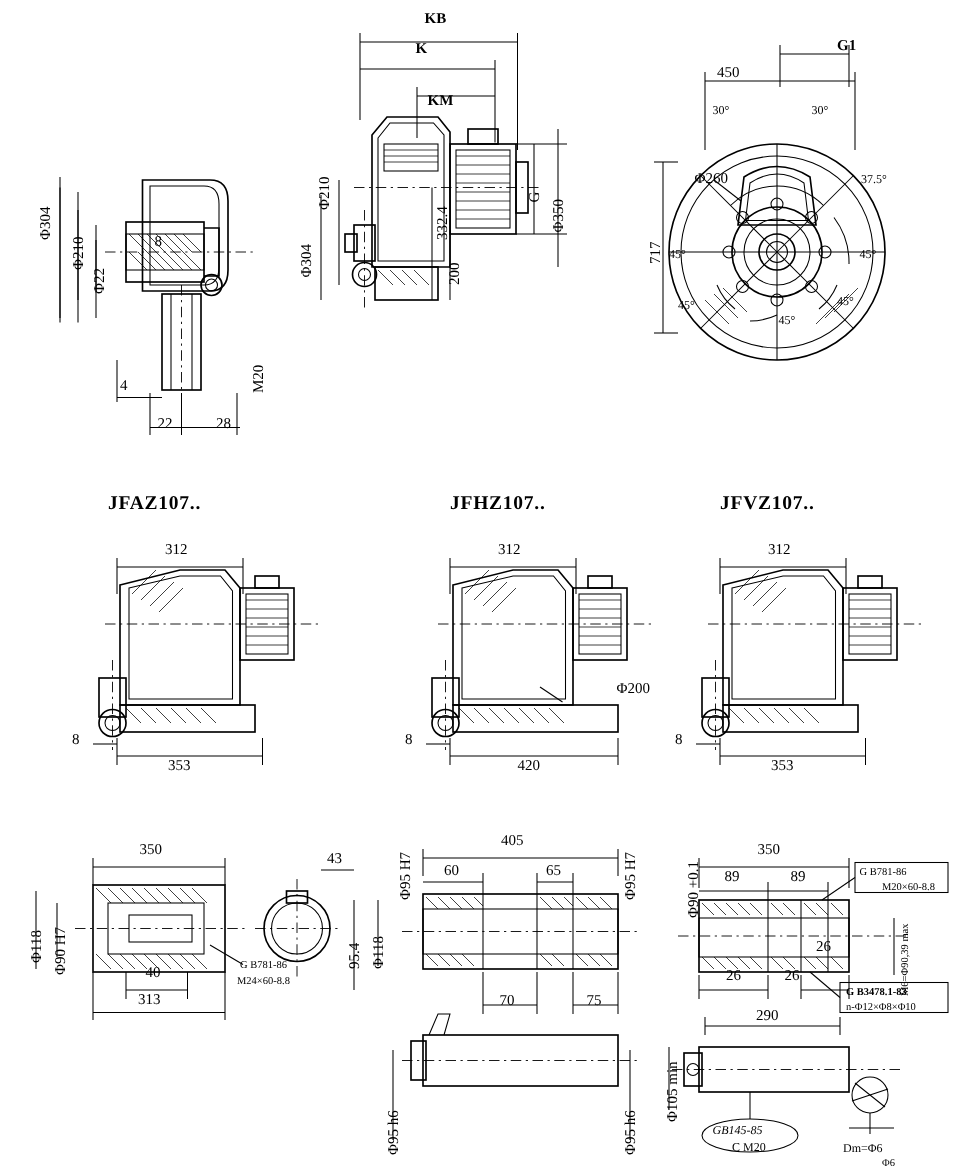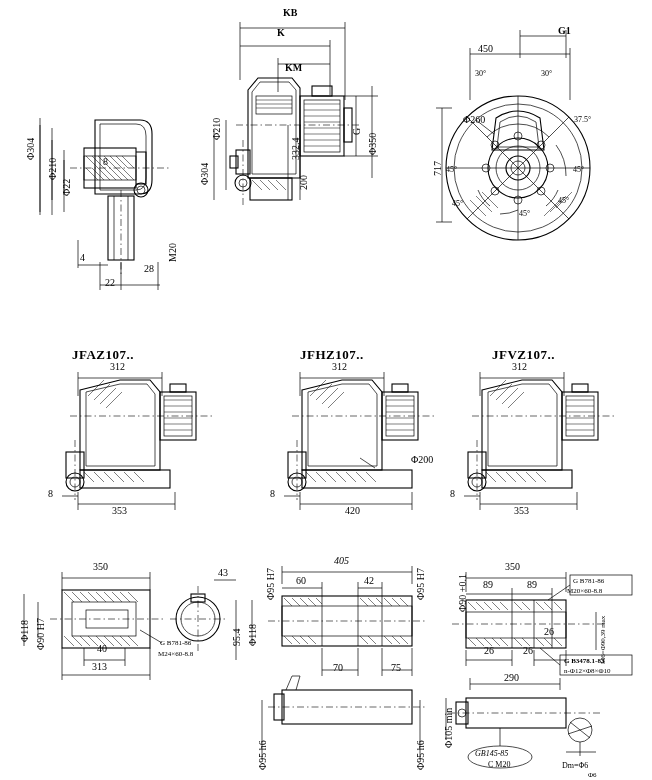--- a/index.html
+++ b/index.html
@@ -2,21 +2,21 @@
 <html><head>
 <meta charset="utf-8">
 <style>
   html,body{margin:0;padding:0;background:#fff;}
   body{width:652px;height:780px;position:relative;overflow:hidden;
        font-family:"Liberation Serif", serif;color:#000;}
   .lbl{position:absolute;font-size:10px;line-height:1;white-space:nowrap;}
   .lbl.b{font-weight:bold;}
   .lbl.s{font-size:8px;}
   .lbl.xs{font-size:7px;}
-  .title{position:absolute;font-size:13px;font-weight:bold;font-family:"Liberation Serif",serif;letter-spacing:0.5px;margin-top:20px;}
+  .title{position:absolute;font-size:13px;font-weight:bold;font-family:"Liberation Serif",serif;letter-spacing:0.5px;}
   svg{position:absolute;left:0;top:0;}
   .ln{stroke:#000;fill:none;}
   .thin{stroke-width:0.7;}
   .med{stroke-width:1.1;}
   .dash{stroke-dasharray:7 3 1.5 3;stroke-width:0.6;}
   .hatch{stroke-width:0.5;}
 </style>
 </head>
 <body>
 
@@ -515,21 +515,21 @@
   </g>
 
 </svg>
 
 <div class="lbl" style="left:26px;top:160px;transform:rotate(-90deg);transform-origin:left top;">Φ304</div>
 <div class="lbl" style="left:48px;top:180px;transform:rotate(-90deg);transform-origin:left top;">Φ210</div>
 <div class="lbl" style="left:62px;top:196px;transform:rotate(-90deg);transform-origin:left top;">Φ22</div>
 <div class="lbl" style="left:103px;top:157px;">8</div>
 <div class="lbl" style="left:80px;top:253px;">4</div>
 <div class="lbl" style="left:105px;top:278px;">22</div>
-<div class="lbl" style="left:144px;top:264px;">28</div>
+<div class="lbl" style="left:144px;top:278px;">28</div>
 <div class="lbl" style="left:168px;top:262px;transform:rotate(-90deg);transform-origin:left top;">M20</div>
 
 <div class="lbl b" style="left:283px;top:8px;">KB</div>
 <div class="lbl b" style="left:277px;top:28px;">K</div>
 <div class="lbl b" style="left:285px;top:47px;margin-top:16px;">KM</div>
 <div class="lbl" style="left:212px;top:140px;transform:rotate(-90deg);transform-origin:left top;">Φ210</div>
 <div class="lbl" style="left:200px;top:185px;transform:rotate(-90deg);transform-origin:left top;">Φ304</div>
 <div class="lbl" style="left:291px;top:160px;transform:rotate(-90deg);transform-origin:left top;">332.4</div>
 <div class="lbl" style="left:299px;top:190px;transform:rotate(-90deg);transform-origin:left top;">200</div>
 <div class="lbl" style="left:352px;top:135px;transform:rotate(-90deg);transform-origin:left top;">G</div>
@@ -543,21 +543,21 @@
 <div class="lbl s" style="left:446px;top:166px;">45°</div>
 <div class="lbl s" style="left:573px;top:166px;">45°</div>
 <div class="lbl s" style="left:452px;top:200px;">45°</div>
 <div class="lbl s" style="left:519px;top:210px;">45°</div>
 <div class="lbl s" style="left:558px;top:197px;">45°</div>
 <div class="lbl" style="left:463px;top:115px;">Φ260</div>
 <div class="lbl" style="left:433px;top:176px;transform:rotate(-90deg);transform-origin:left top;">717</div>
 
 <div class="title" style="left:72px;top:327px;">JFAZ107..</div>
 <div class="title" style="left:300px;top:327px;">JFHZ107..</div>
-<div class="title" style="left:492px;top:327px;">JFVZ107..</div>
+<div class="title" style="left:480px;top:327px;">JFVZ107..</div>
 
 <div class="lbl" style="left:110px;top:362px;">312</div>
 <div class="lbl" style="left:48px;top:489px;">8</div>
 <div class="lbl" style="left:112px;top:506px;">353</div>
 
 <div class="lbl" style="left:332px;top:362px;">312</div>
 <div class="lbl" style="left:378px;top:455px;padding-left:33px;">Φ200</div>
 <div class="lbl" style="left:270px;top:489px;">8</div>
 <div class="lbl" style="left:345px;top:506px;">420</div>
 
@@ -568,41 +568,41 @@
 <div class="lbl" style="left:93px;top:562px;">350</div>
 <div class="lbl" style="left:20px;top:642px;transform:rotate(-90deg);transform-origin:left top;">Φ118</div>
 <div class="lbl" style="left:36px;top:650px;transform:rotate(-90deg);transform-origin:left top;">Φ90 H7</div>
 <div class="lbl" style="left:97px;top:644px;">40</div>
 <div class="lbl" style="left:92px;top:662px;">313</div>
 <div class="lbl" style="left:218px;top:568px;">43</div>
 <div class="lbl" style="left:232px;top:646px;transform:rotate(-90deg);transform-origin:left top;">95.4</div>
 <div class="lbl xs" style="left:160px;top:640px;">G B781-86</div>
 <div class="lbl xs" style="left:158px;top:651px;">M24×60-8.8</div>
 
-<div class="lbl" style="left:334px;top:556px;font-style:italic;">405</div>
+<div class="lbl" style="left:334px;top:556px;">405</div>
 <div class="lbl" style="left:296px;top:576px;font-family:Liberation Serif, serif;">60</div>
-<div class="lbl" style="left:364px;top:576px;">42</div>
+<div class="lbl" style="left:364px;top:576px;">65</div>
 <div class="lbl" style="left:266px;top:600px;transform:rotate(-90deg);transform-origin:left top;">Φ95 H7</div>
 <div class="lbl" style="left:416px;top:600px;transform:rotate(-90deg);transform-origin:left top;">Φ95 H7</div>
 <div class="lbl" style="left:248px;top:646px;transform:rotate(-90deg);transform-origin:left top;">Φ118</div>
 <div class="lbl" style="left:333px;top:663px;">70</div>
 <div class="lbl" style="left:391px;top:663px;">75</div>
 <div class="lbl" style="left:258px;top:770px;transform:rotate(-90deg);transform-origin:left top;">Φ95 h6</div>
 <div class="lbl" style="left:416px;top:770px;transform:rotate(-90deg);transform-origin:left top;">Φ95 h6</div>
 
 <div class="lbl" style="left:505px;top:562px;">350</div>
 <div class="lbl" style="left:483px;top:580px;">89</div>
 <div class="lbl" style="left:527px;top:580px;">89</div>
 <div class="lbl" style="left:484px;top:646px;">26</div>
 <div class="lbl" style="left:523px;top:646px;">26</div>
 <div class="lbl" style="left:544px;top:627px;">26</div>
 <div class="lbl" style="left:504px;top:673px;">290</div>
 <div class="lbl" style="left:458px;top:612px;transform:rotate(-90deg);transform-origin:left top;">Φ90 +0.1</div>
 <div class="lbl" style="left:444px;top:748px;transform:rotate(-90deg);transform-origin:left top;">Φ105 min</div>
 <div class="lbl xs" style="left:600px;top:664px;transform:rotate(-90deg);transform-origin:left top;">M6=Φ90,39 max</div>
 <div class="lbl xs" style="left:573px;top:578px;">G B781-86</div>
-<div class="lbl xs" style="left:567px;top:588px;">M20×60-8.8</div>
+<div class="lbl xs" style="left:588px;top:588px;">M20×60-8.8</div>
 <div class="lbl xs" style="left:564px;top:658px;font-weight:bold;">G B3478.1-83</div>
 <div class="lbl xs" style="left:564px;top:668px;">n-Φ12×Φ8×Φ10</div>
 <div class="lbl s" style="left:475px;top:750px;font-style:italic;">GB145-85</div>
 <div class="lbl s" style="left:488px;top:761px;">C M20</div>
 <div class="lbl s" style="left:562px;top:762px;">Dm=Φ6</div>
 <div class="lbl xs" style="left:588px;top:772px;">Φ6</div>
 
 </body></html>

